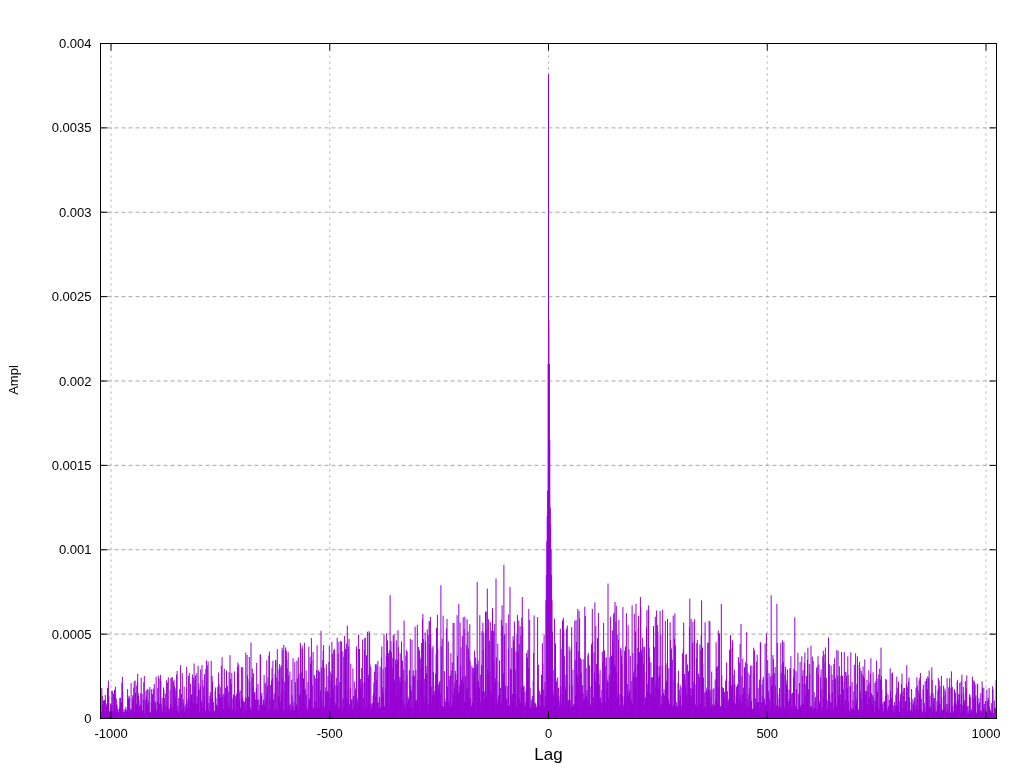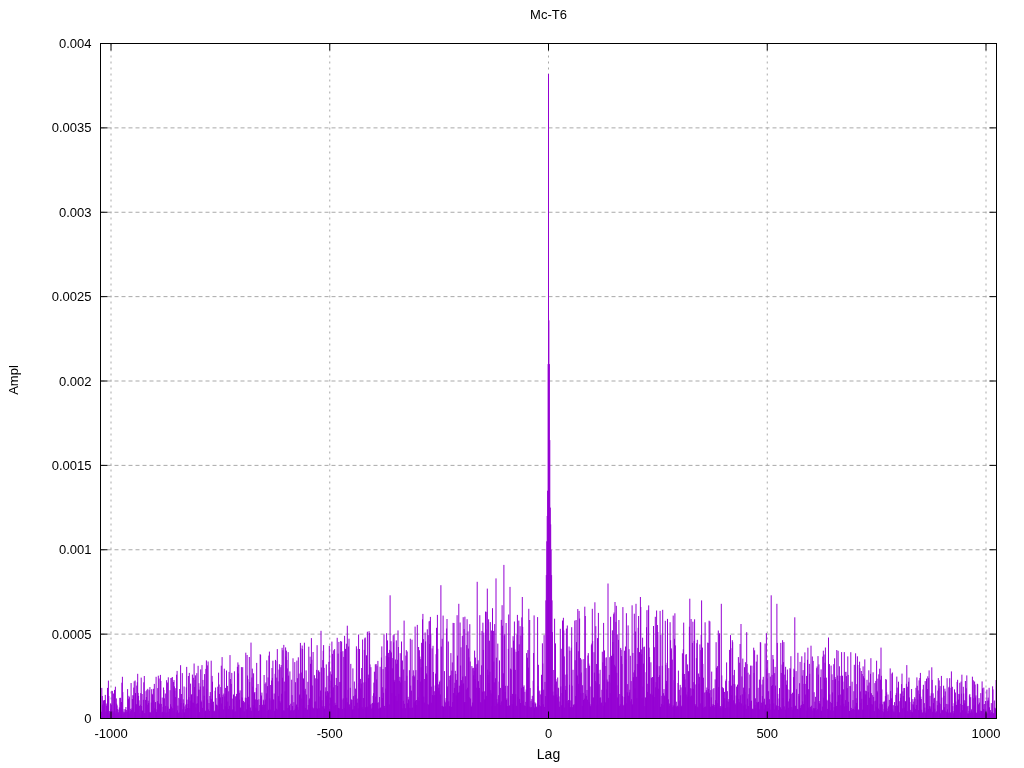--- a/index.html
+++ b/index.html
@@ -1,31 +1,30 @@
 <!DOCTYPE html>
 <html><head>
 <meta charset="utf-8">
 <style>
   html,body{margin:0;padding:0;background:#fff;}
   .figure{position:relative;width:1024px;height:768px;background:#ffffff;
           font-family:"Liberation Sans",sans-serif;color:#000;overflow:hidden;}
   .chart-title{position:absolute;top:7px;left:100px;width:897px;text-align:center;
                font-size:13px;line-height:15px;}
   .x-axis-title{position:absolute;top:747px;left:100px;width:897px;text-align:center;
-                font-size:14px;line-height:15px;}
+                font-size:17px;line-height:15px;}
   .y-axis-title{position:absolute;left:13px;top:380px;font-size:13px;line-height:15px;
                 transform:translate(-50%,-50%) rotate(-90deg);white-space:nowrap;}
   svg{position:absolute;top:0;left:0;}
   text{font-family:"Liberation Sans",sans-serif;font-size:13px;fill:#000;}
 </style>
 </head>
 <body>
 
 <div class="figure">
-  <div class="chart-title">Mc-T6</div>
   <div class="y-axis-title">Ampl</div>
   <div class="x-axis-title">Lag</div>
   <svg id="plot" width="1024" height="768" viewBox="0 0 1024 768">
       <line x1="100.5" x2="996.5" y1="718.5" y2="718.5" stroke="#A9A9A9" stroke-width="1" stroke-dasharray="4 3"></line>
       <line x1="100.5" x2="996.5" y1="634.125" y2="634.125" stroke="#A9A9A9" stroke-width="1" stroke-dasharray="4 3"></line>
       <line x1="100.5" x2="996.5" y1="549.75" y2="549.75" stroke="#A9A9A9" stroke-width="1" stroke-dasharray="4 3"></line>
       <line x1="100.5" x2="996.5" y1="465.375" y2="465.375" stroke="#A9A9A9" stroke-width="1" stroke-dasharray="4 3"></line>
       <line x1="100.5" x2="996.5" y1="381" y2="381" stroke="#A9A9A9" stroke-width="1" stroke-dasharray="4 3"></line>
       <line x1="100.5" x2="996.5" y1="296.625" y2="296.625" stroke="#A9A9A9" stroke-width="1" stroke-dasharray="4 3"></line>
       <line x1="100.5" x2="996.5" y1="212.25" y2="212.25" stroke="#A9A9A9" stroke-width="1" stroke-dasharray="4 3"></line>

